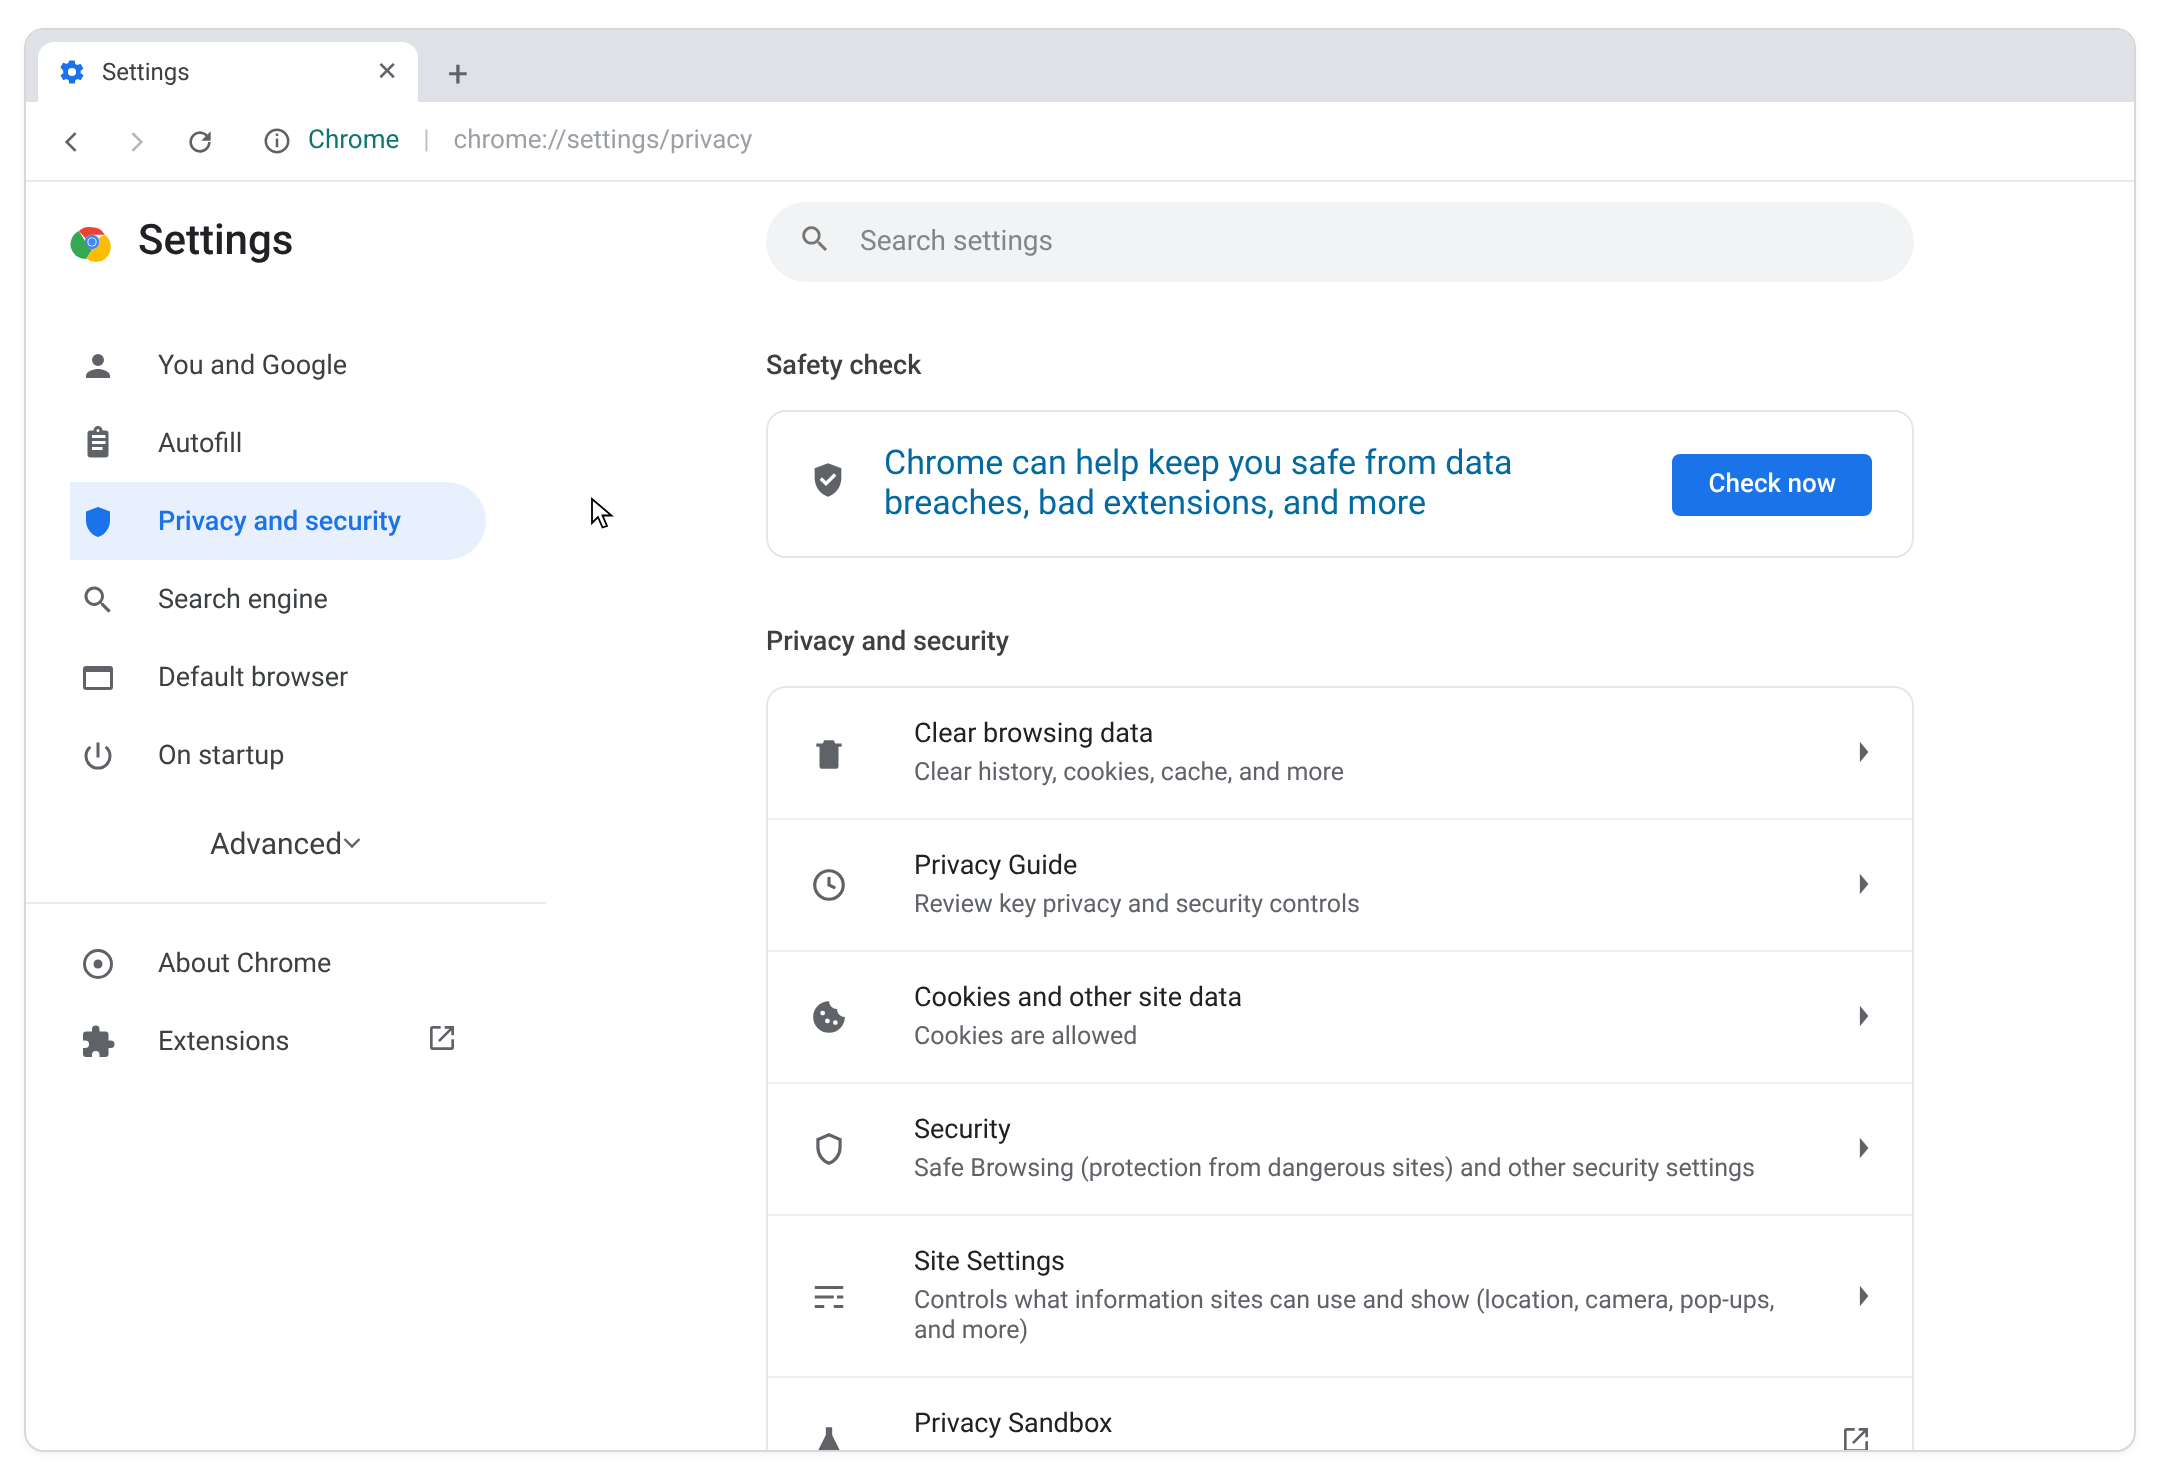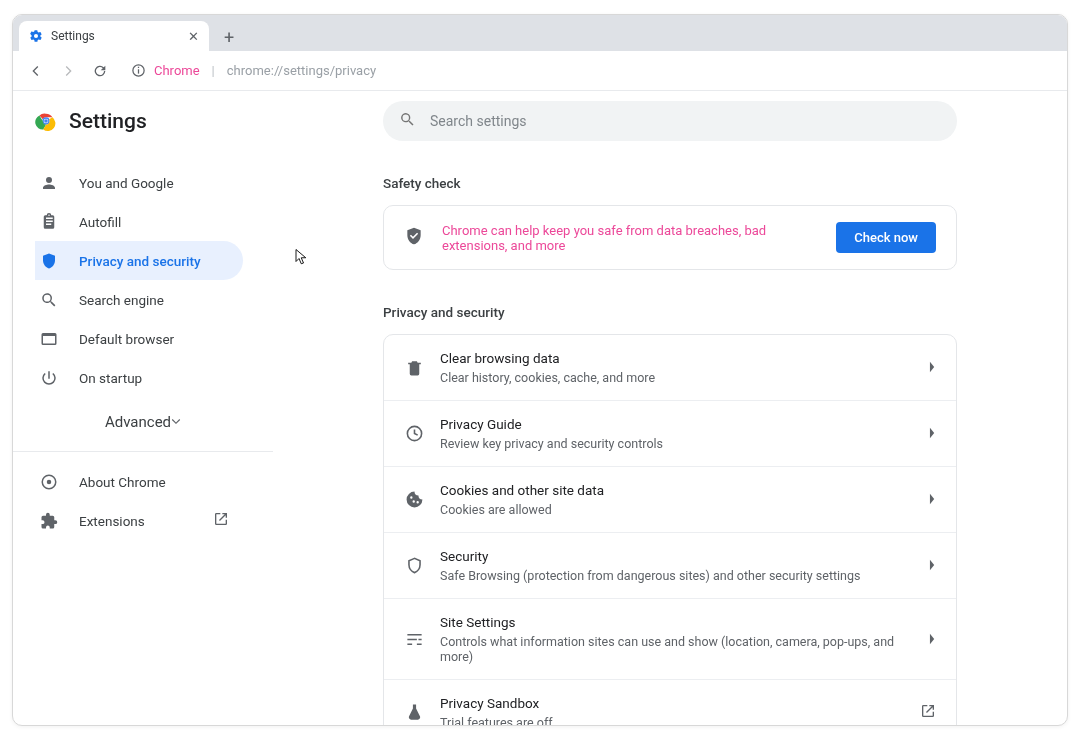--- a/index.html
+++ b/index.html
@@ -27,21 +27,21 @@
 
   
   .toolbar { height: 40px; background: #fff; border-bottom: 1px solid #e8eaed;
              display: flex; align-items: center; padding: 0 10px; gap: 6px; }
   .navbtn { width: 26px; height: 26px; display: flex; align-items: center; justify-content: center;
             color: #5f6368; border-radius: 50%; }
   .navbtn svg { width: 16px; height: 16px; }
   .omnibox { flex: 0 0 auto; display: flex; align-items: center; gap: 8px; padding: 4px 8px;
              color: #5f6368; font-size: 13px; margin-left: 4px; }
   .omnibox .secure svg { width: 15px; height: 15px; display:block;}
-  .omnibox .host { color: #ec4899; }
+  .omnibox .host { color: #0f766e; }
   .omnibox .sep { color: #bdc1c6; margin: 0 4px; }
   .omnibox .path { color: #9aa0a6; }
 
   
   .contentrow { display: flex; height: calc(100% - 76px); }
 
   
   .leftcol { width: 260px; padding: 18px 8px 0 26px; }
   .pagehdr { display:flex; align-items:center; gap:12px; margin-bottom: 30px; margin-left:-4px;}
   .pagehdr .chromelogo svg { width:22px; height:22px; display:block; }
@@ -69,25 +69,25 @@
   .searchwrap svg { width:17px; height:17px; fill:#757575; }
   .searchwrap input { border:none; background:transparent; outline:none; font-size:14px; width:100%;
                       color:#1d4ed8;}
   .searchwrap input::placeholder{ color:#80868b;}
 
   .sectitle { font-size:13.5px; color:#3c4043; font-weight:500; margin-bottom:14px; }
 
   .card { border:1px solid #e4e6e9; border-radius:10px; background:#fff; }
   .safety { display:flex; align-items:center; padding: 16px 20px; gap:18px; margin-bottom:34px;}
   .safety .shield svg{width:20px;height:20px;fill:#5f6368}
-  .safety .msg { flex:1; font-size:13px; color:#ec4899;}
+  .safety .msg { flex:1; font-size:17px; color:#0369a1;}
   .checknow { background:#1a73e8; color:#fff; border:none; padding:8px 18px; border-radius:4px;
               font-size:13px; font-weight:500; cursor:pointer;}
 
-  .rowitem { display:flex; align-items:center; padding:15px 20px; gap:16px; cursor:pointer;
+  .rowitem { display:flex; align-items:center; padding:15px 20px; gap:33px; cursor:pointer;
              border-top:1px solid #eceef1;}
   .rowitem:first-child { border-top:none; }
   .rowitem .ricon { width:20px; display:flex; justify-content:center;}
   .rowitem .ricon svg { width:19px; height:19px; fill:#5f6368;}
   .rowitem .rtxt { flex:1; }
   .rowitem .rtitle { font-size:13.5px; color:#202124; }
   .rowitem .rsub  { font-size:12.5px; color:#5f6368; margin-top:4px;}
   .rowitem .arrow svg { width:7px; height:12px; fill:#5f6368;}
   .rowitem .external svg { width:16px; height:16px; fill:#5f6368;}
 

